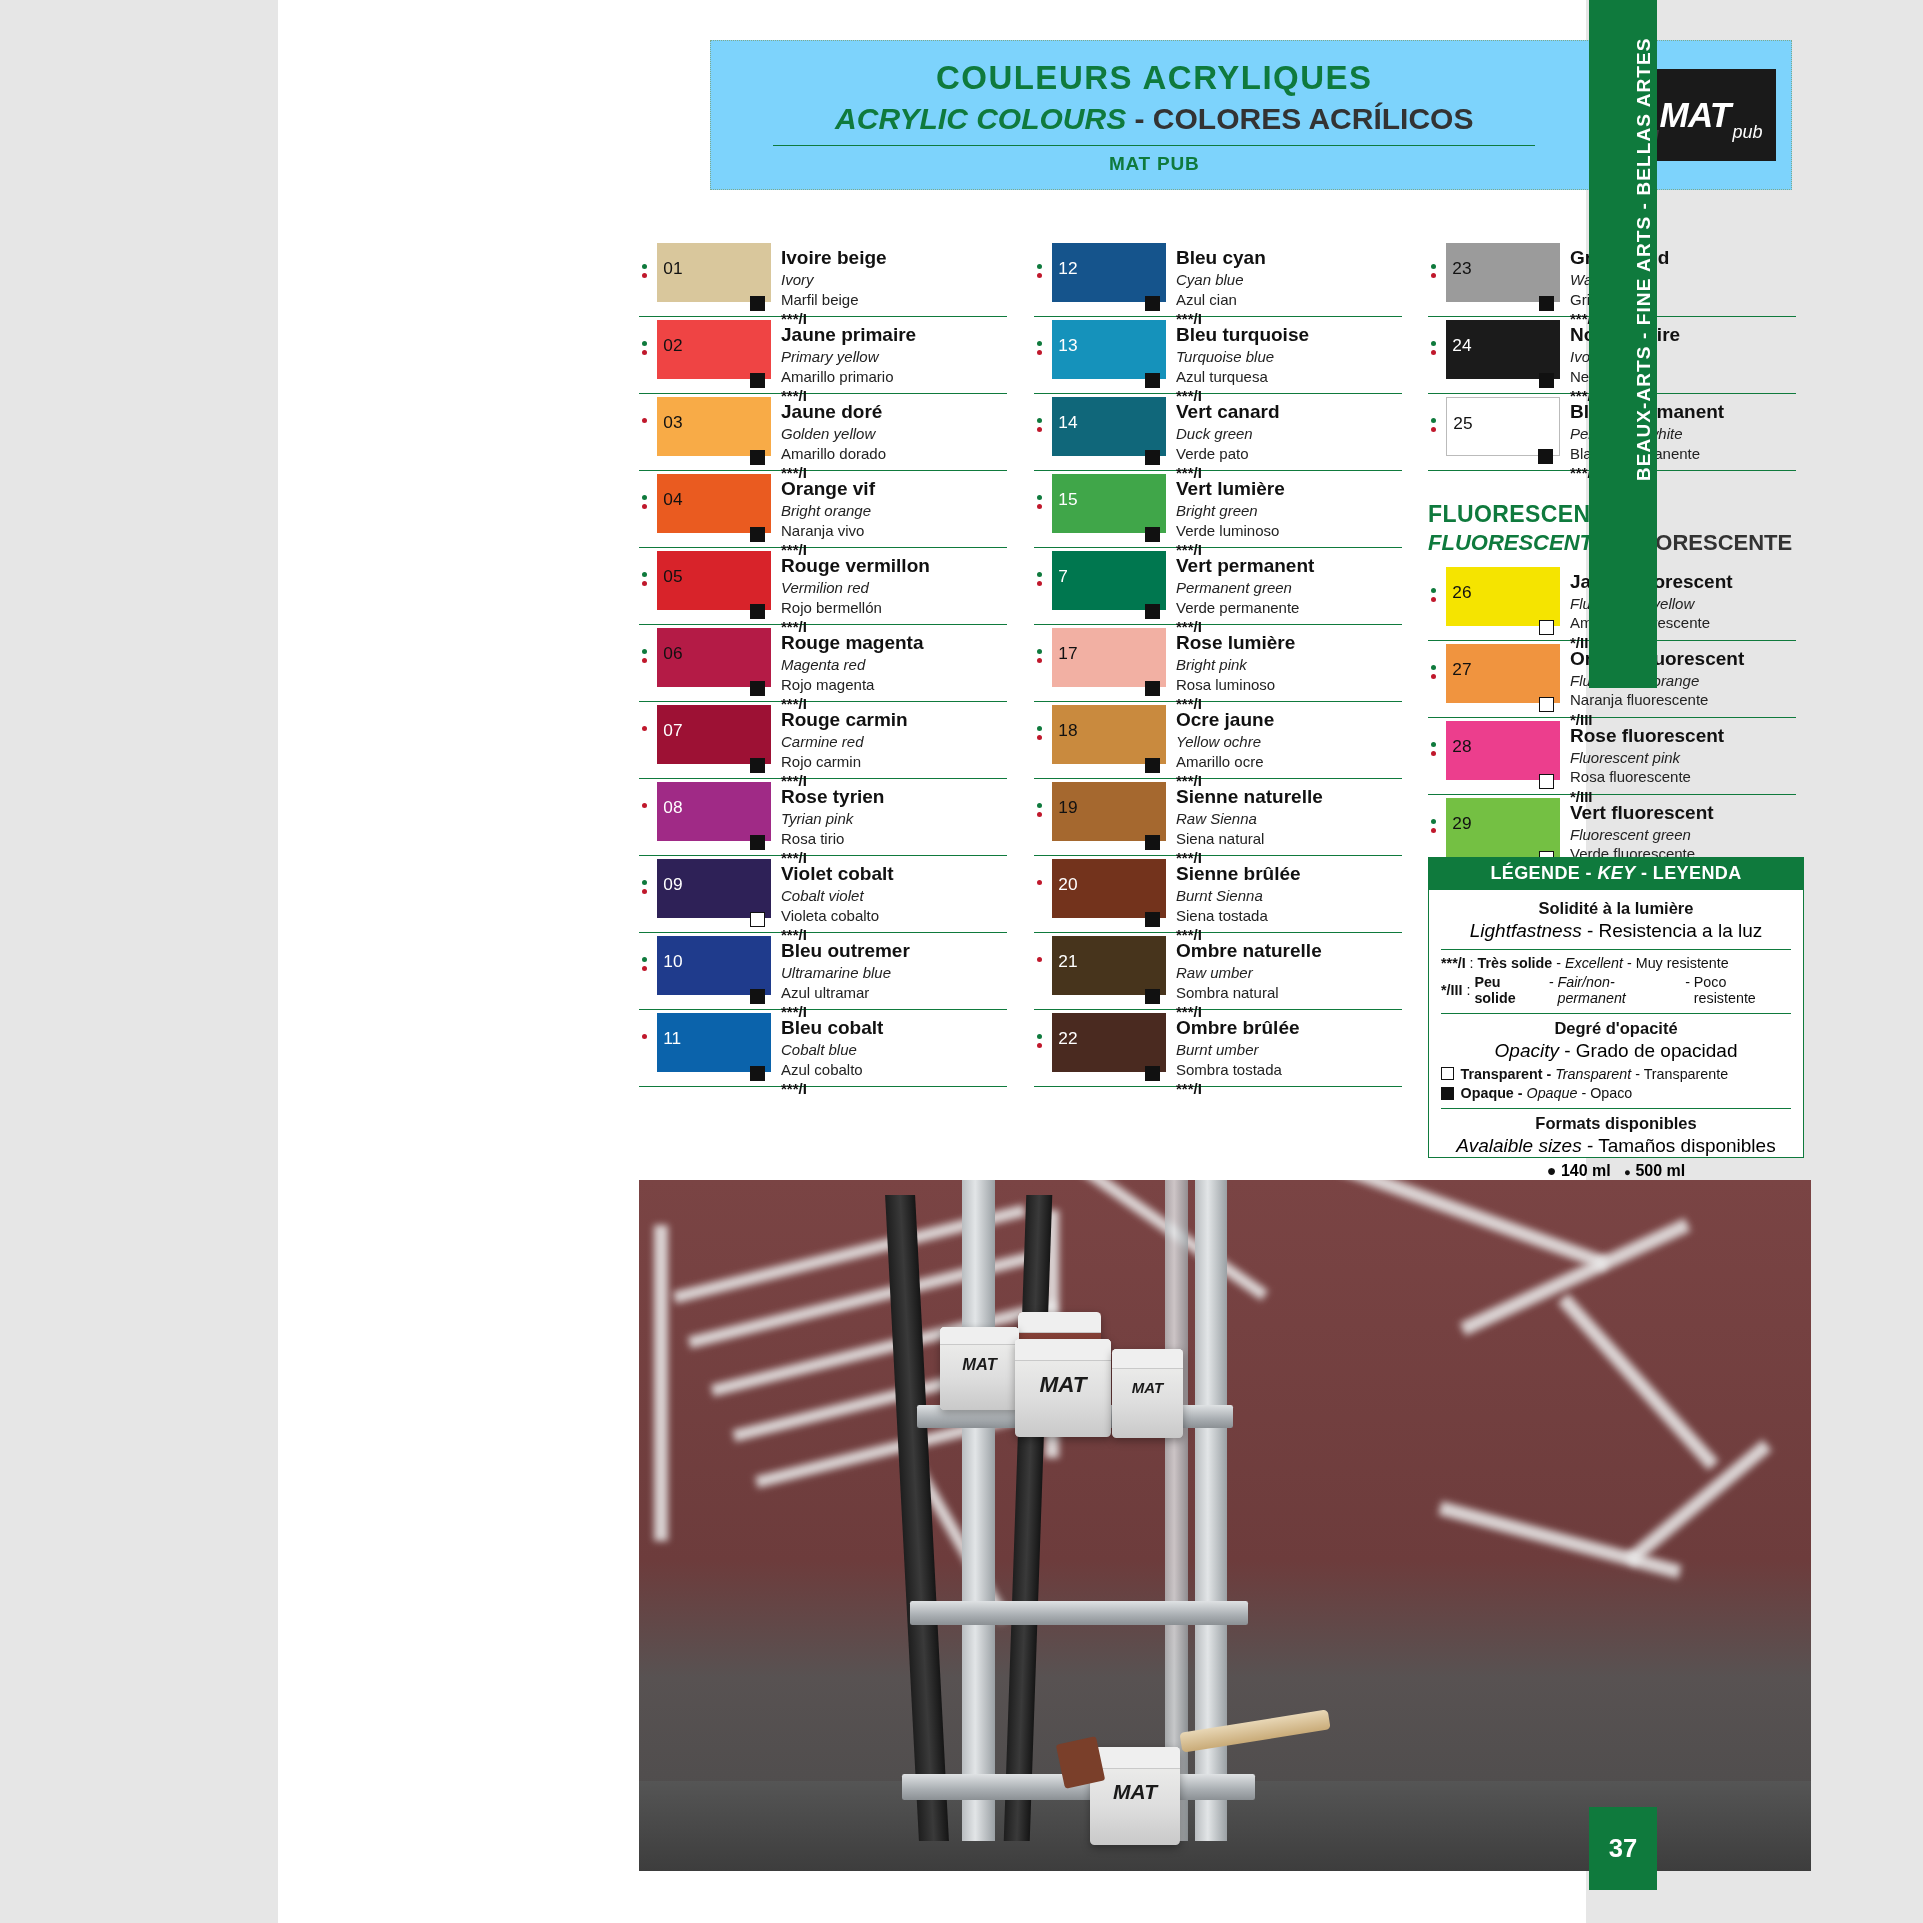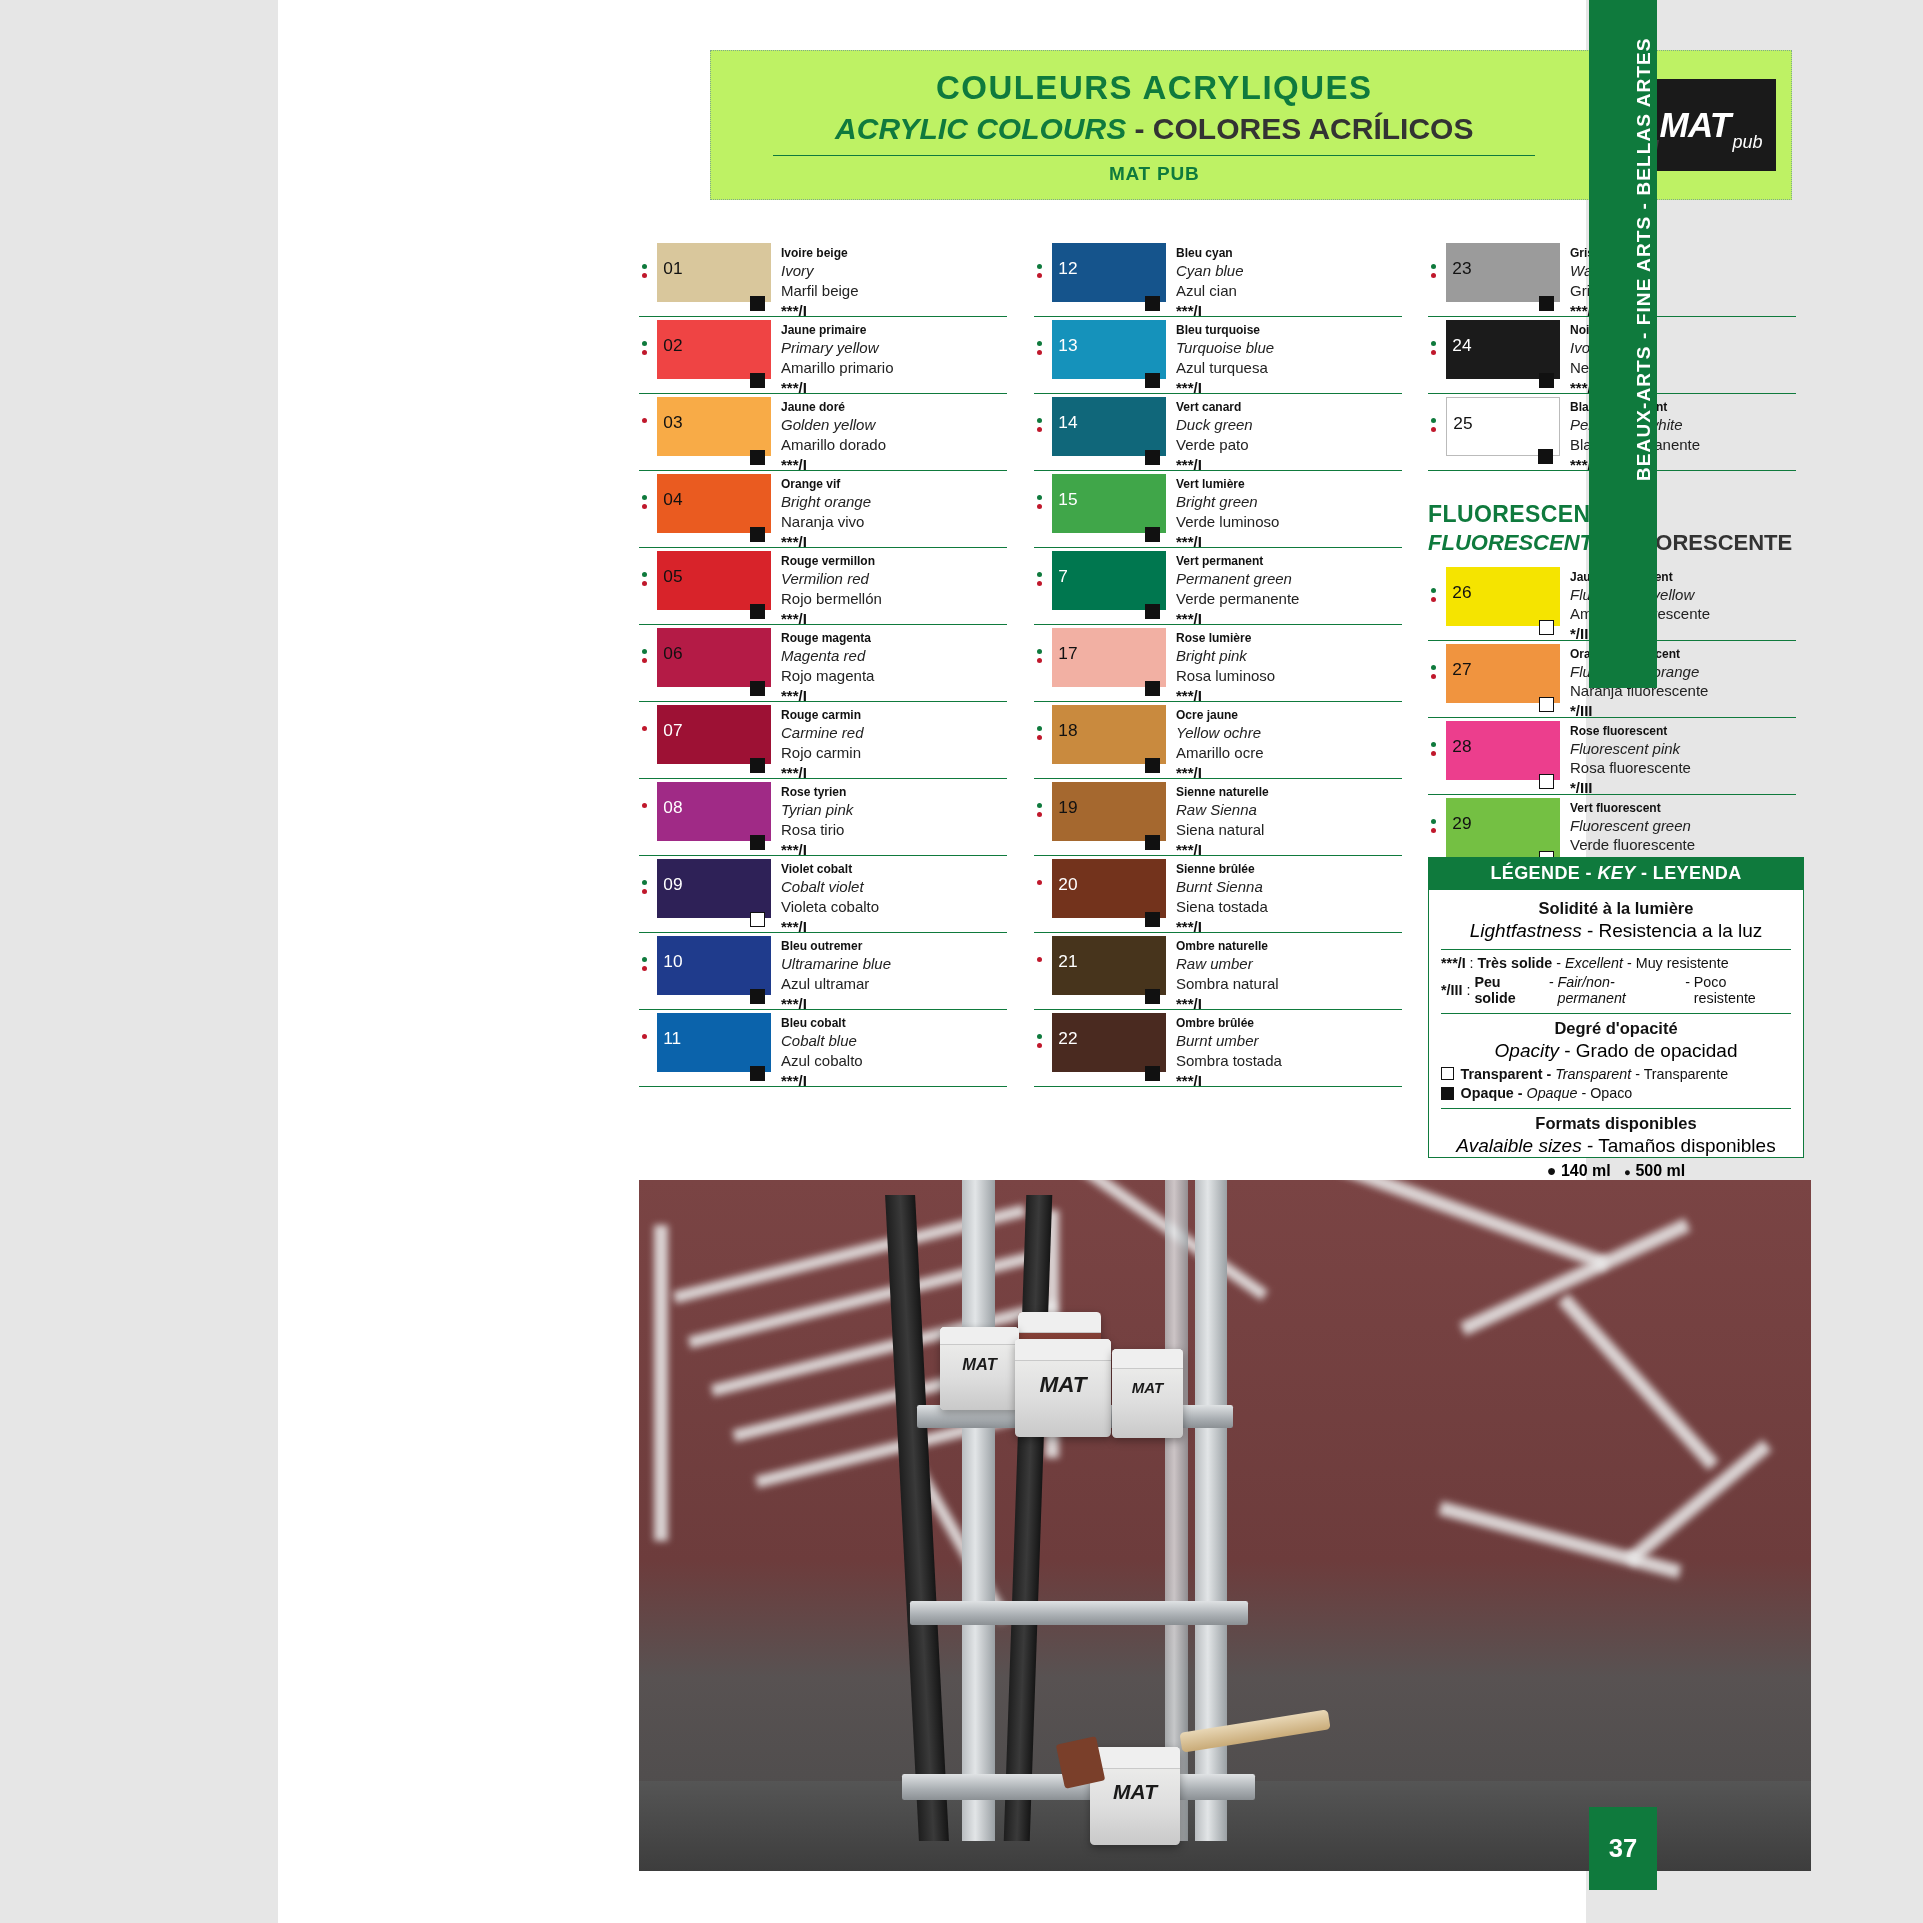--- a/index.html
+++ b/index.html
@@ -38,24 +38,24 @@
     position:absolute;
     left:1589px; top:1807px; width:68px; height:83px;
     background:#0f7a3d; color:#fff;
     display:flex; align-items:center; justify-content:center;
     font-size:25.6px; font-weight:bold;
   }
 
   
   .header {
     position:absolute;
-    left:432px; top:50px;
+    left:432px; top:40px;
     width:1082px; height:150px;
     border:1.5px dotted #7fa98c;
-    background:#bef264;
+    background:#7dd3fc;
     display:flex;
   }
   .header-left {
     flex:1; display:flex; flex-direction:column;
     align-items:center; justify-content:center;
     padding-top:4.5px;
   }
   .h-title {
     color:#0f7a3d; font-size:33px; font-weight:bold;
     letter-spacing:1.5px;
@@ -130,21 +130,21 @@
   .chip .opa {
     position:absolute; right:5.3px; bottom:-9px;
     width:15px; height:15px; border:1.5px solid #111;
     background:#111;
   }
   .chip .opa.transparent { background:#fff; }
 
   .names {
     margin-left:10.5px; padding-top:3px; line-height:1.28;
   }
-  .n-fr { font-size:12px; font-weight:bold; color:#111; }
+  .n-fr { font-size:19px; font-weight:bold; color:#111; }
   .n-en { font-size:15px; font-style:italic; color:#222; }
   .n-es { font-size:15px; color:#222; }
   .n-lf { font-size:15px; font-weight:bold; color:#111; margin-top:0.8px; }
 
   
   .fluo-head { margin-top:30px; margin-bottom:7.5px; }
   .fluo-head .l1 { color:#0f7a3d; font-size:23px; font-weight:bold; letter-spacing:0.4px;}
   .fluo-head .l2 { font-size:22px; margin-top:2.3px;}
   .fluo-head .l2 .it { color:#0f7a3d; font-style:italic; font-weight:bold;}
   .fluo-head .l2 .ro { color:#333; font-weight:bold;}

